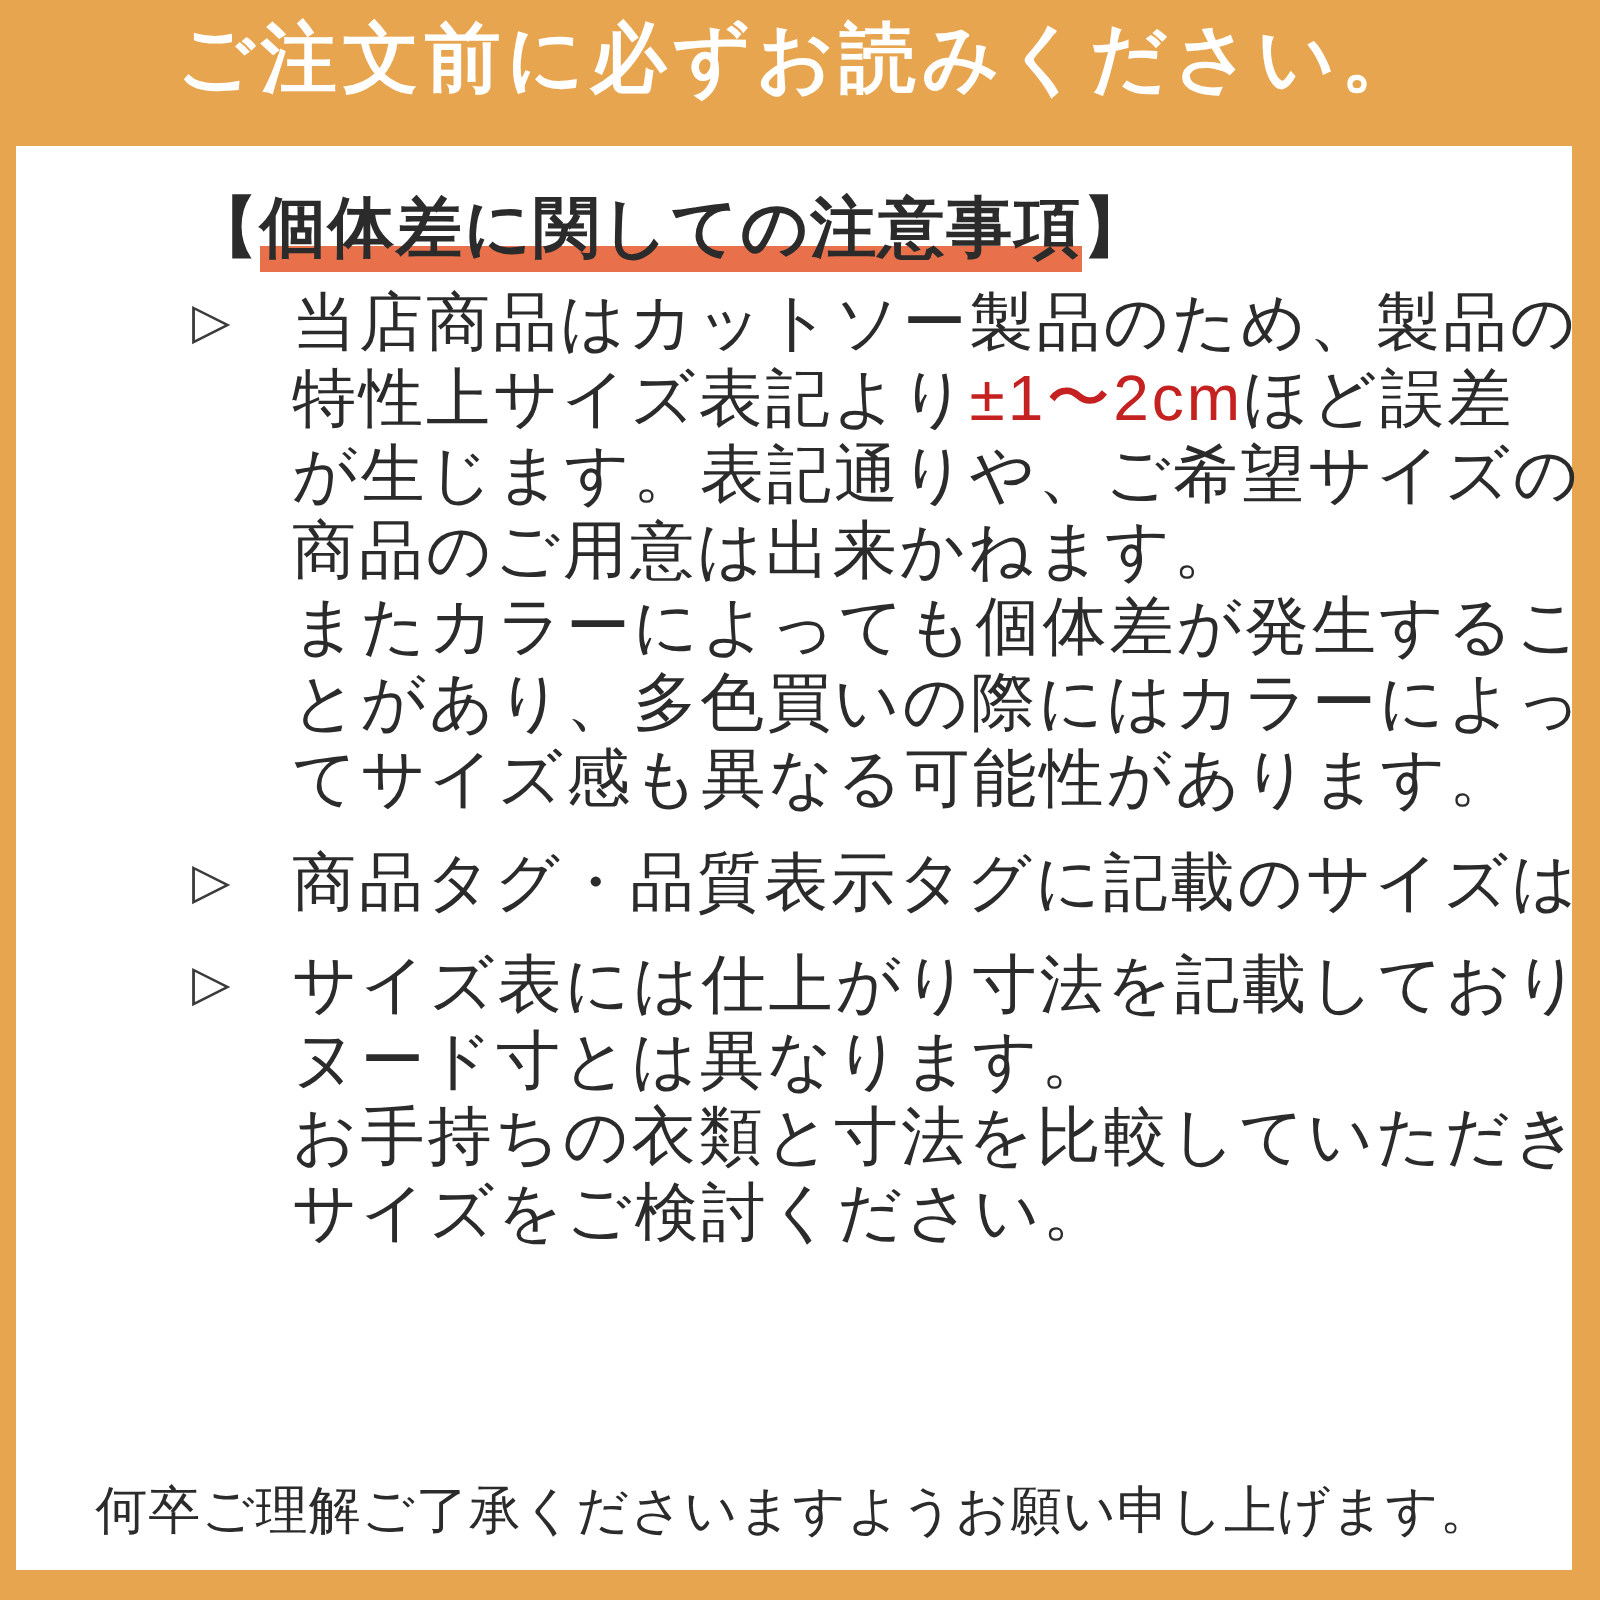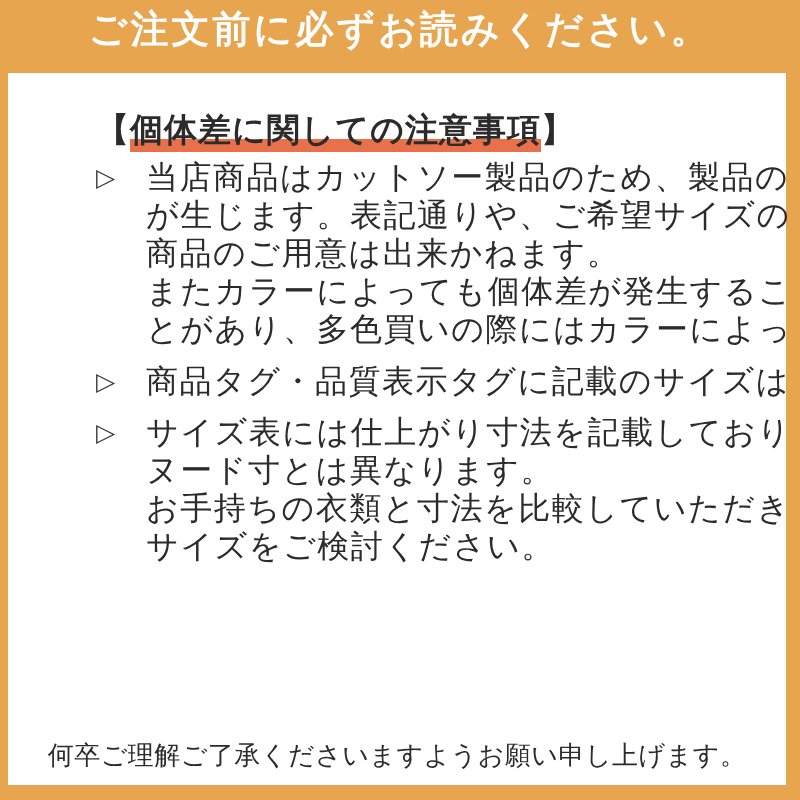--- a/index.html
+++ b/index.html
@@ -30,21 +30,21 @@
     color:var(--banner_text);
     font-size:38px;
     font-weight:bold;
     letter-spacing:3px;
     white-space:nowrap;
   }
   .content{
     position:absolute;
     top:73px;left:8px;right:14px;bottom:15px;
     background:var(--bg);
-    padding:36px 40px 0 88px;
+    padding:20px 40px 0 88px;
   }
   .heading{
     font-size:33px;
     font-weight:bold;
     letter-spacing:1px;
     line-height:1.25;
     white-space:nowrap;
     margin-bottom:8px;
   }
   .heading .hl{
@@ -92,24 +92,26 @@
 
   <main class="content">
 
     <section>
       <h2 class="heading"><span>【</span><span class="hl">個体差に関しての注意事項</span><span>】</span></h2>
 
       <div class="bullet">
         <span class="marker">▷</span>
         <div class="lines">
           <div class="line">当店商品はカットソー製品のため、製品の</div>
+          <div class="line"><span>特性上サイズ表記より</span><span class="red">±1〜2cm</span><span>ほど誤差</span></div>
           <div class="line">が生じます。表記通りや、ご希望サイズの</div>
           <div class="line">商品のご用意は出来かねます。</div>
           <div class="line">またカラーによっても個体差が発生するこ</div>
           <div class="line">とがあり、多色買いの際にはカラーによっ</div>
+          <div class="line">てサイズ感も異なる可能性があります。</div>
         </div>
       </div>
     </section>
 
     <section class="sec2">
 
       <div class="bullet">
         <span class="marker">▷</span>
         <div class="lines">
           <div class="line">商品タグ・品質表示タグに記載のサイズは</div>

